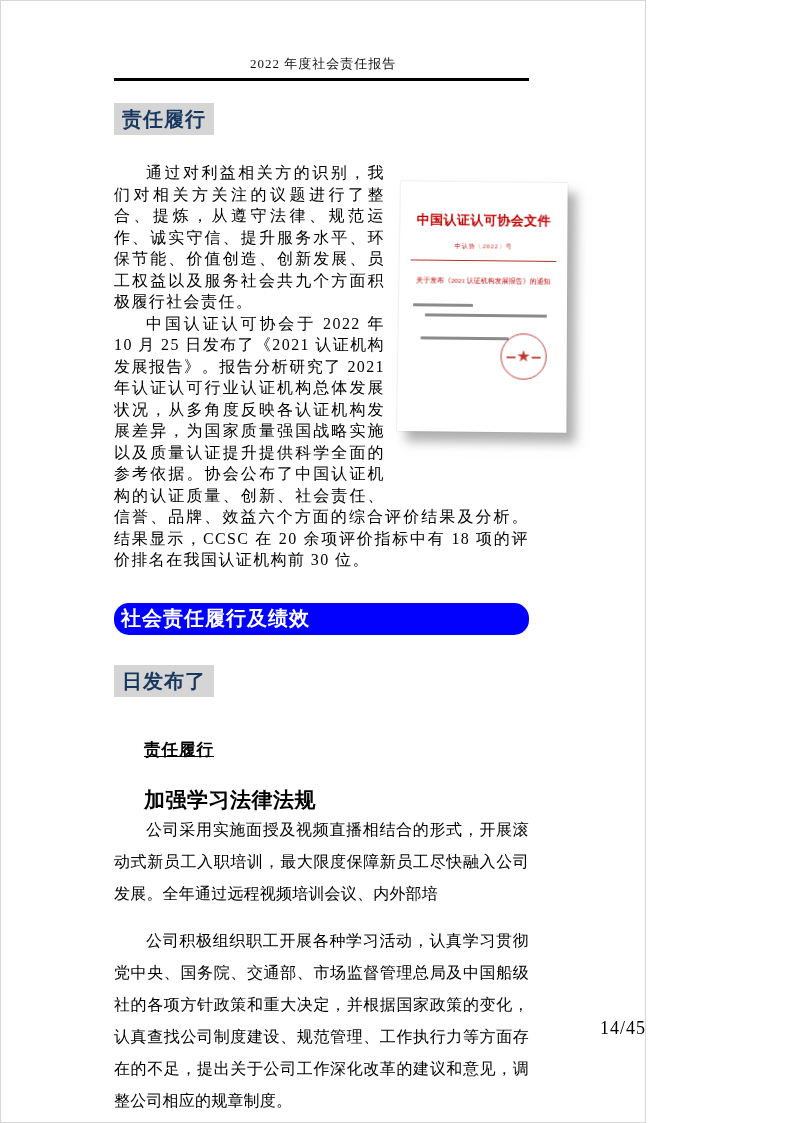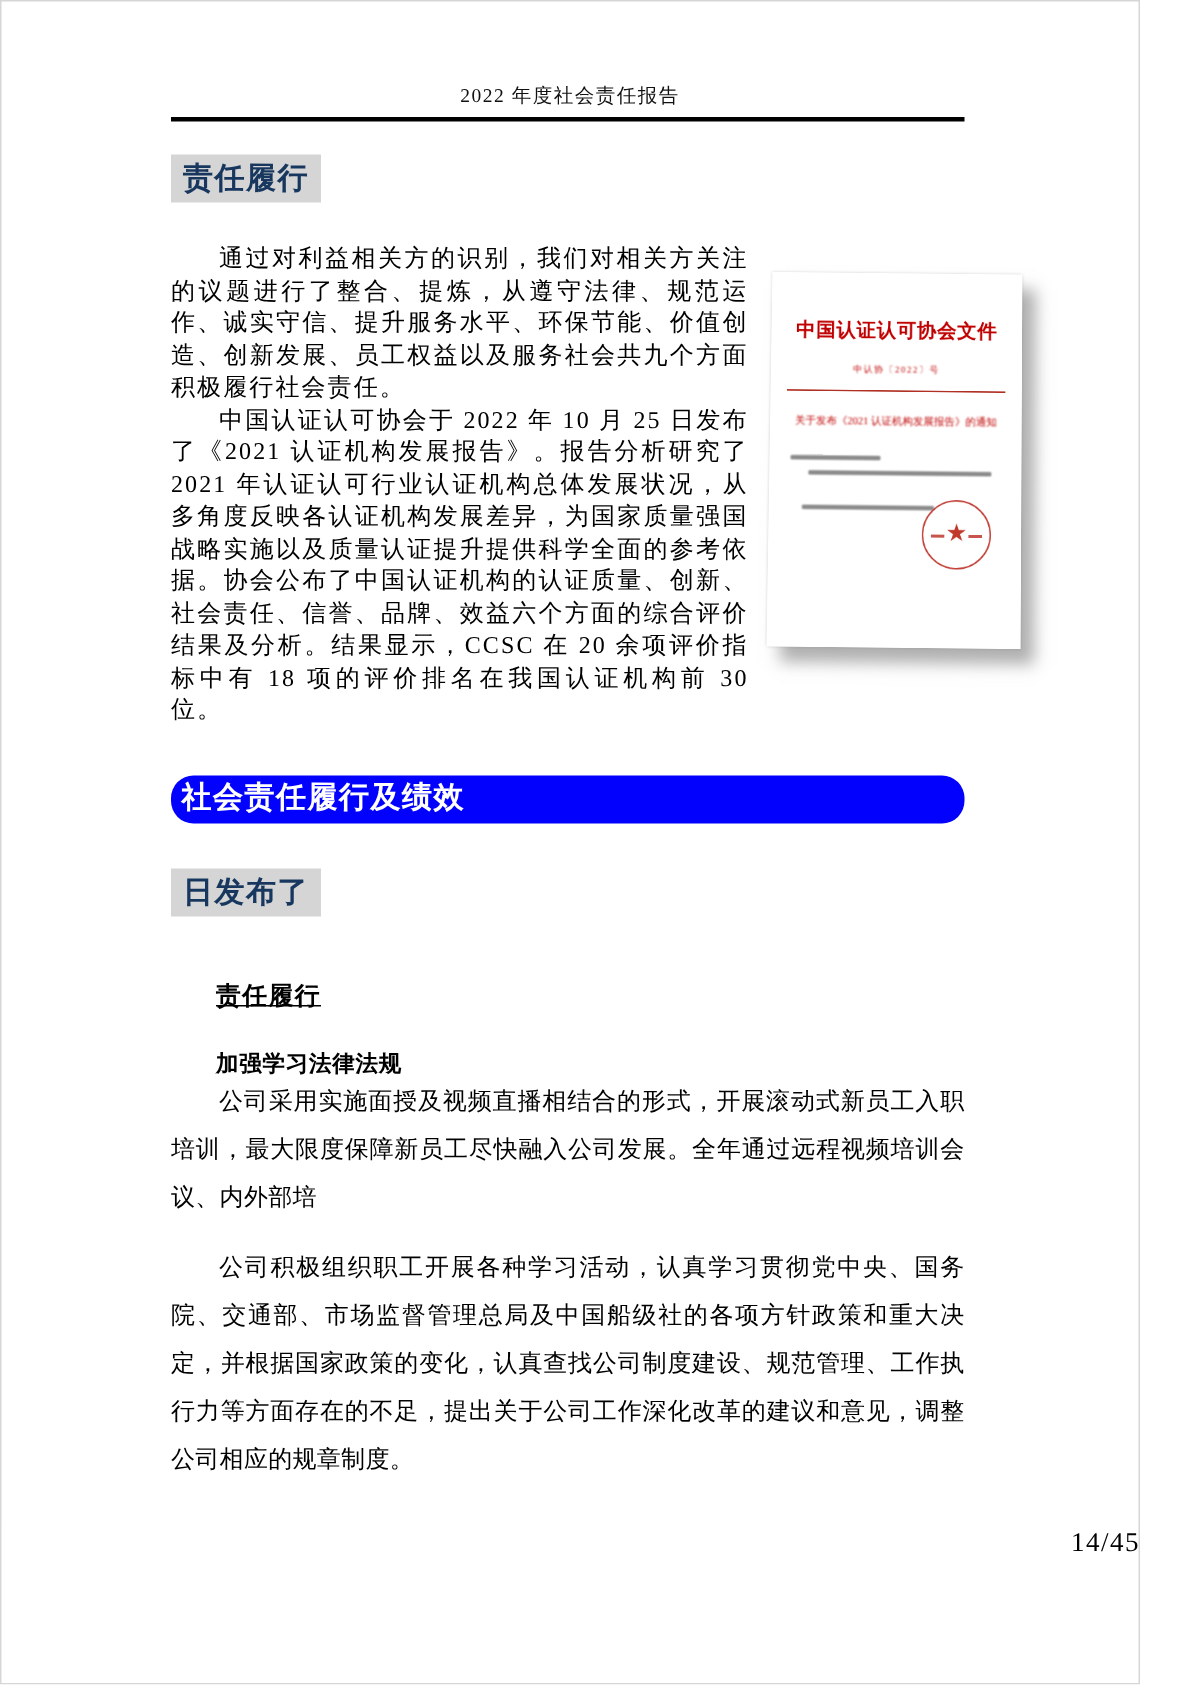--- a/index.html
+++ b/index.html
@@ -1,17 +1,17 @@
 <!DOCTYPE html>
 <html><head>
 <meta charset="utf-8">
 <style>
   html,body { margin:0; padding:0; background:#fff; }
   .page {
-    position:relative; width:760px; height:1123px; background:#ffffff;
+    position:relative; width:646px; height:1123px; background:#ffffff;
     font-family:"Liberation Serif","DejaVu Serif",serif; color:#000;
     overflow:hidden; box-sizing:border-box;
     box-shadow: inset 0 0 0 1px #d6d6d6;
   }
   
   .header-title { padding-top:55px; text-align:center; font-size:13px; letter-spacing:1px; color:#111; }
   .header-rule  { margin:5px 117px 0 114px; border-bottom:3px solid #000; }
 
   .content { margin:0 117px 0 114px; } 
 
@@ -66,21 +66,21 @@
     clear:both; margin-top:32px; background:#0101fd; color:#ffffff;
     font-family:"Liberation Sans","DejaVu Sans",sans-serif;
     font-weight:bold; font-size:20px; line-height:23px; padding:4px 7px 5px; letter-spacing:1px;border-radius:15px;
   }
 
   .p-compliance { margin-top:42px; }
 
   
   .sub-h1 { margin:42px 0 0 30px; font-size:16.5px; font-weight:bold;
             text-decoration:underline; letter-spacing:1px; }
-  .sub-h2 { margin:25px 0 0 30px; font-size:15px; font-weight:bold; letter-spacing:0.5px; }
+  .sub-h2 { margin:25px 0 0 30px; font-size:21px; font-weight:bold; letter-spacing:0.5px; }
   .p-learn  { margin-top:15px; }
   .p-train  { margin-top:0; }
 
   
   .footer {
     position:absolute; top:1018px; left:0; width:100%;
     text-align:right; font-size:18px; letter-spacing:1px; color:#000;
   }
 </style>
 </head>

